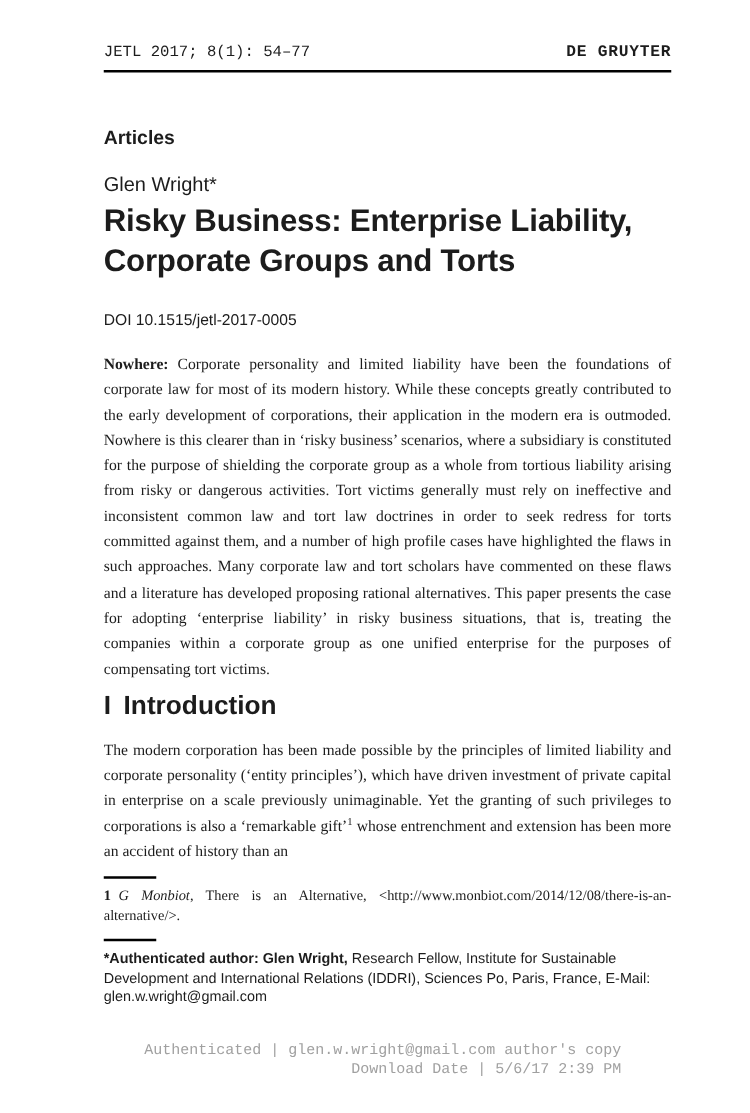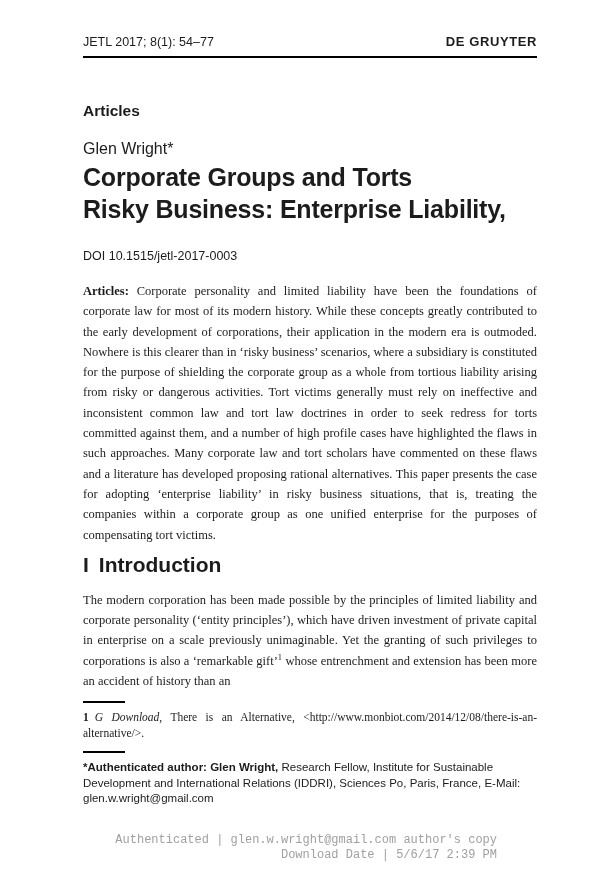--- a/index.html
+++ b/index.html
@@ -16,20 +16,21 @@
     padding-right: 63px;
   }
   
   .running-head {
     display: flex;
     justify-content: space-between;
     align-items: baseline;
     padding-top: 35px;
     padding-bottom: 7px;
     border-bottom: 2.5px solid #000000;
+    font-family: Liberation Mono, monospace;
   }
   .citation {
     font-size: 12.5px;
     line-height: 14px;
   }
   .publisher {
     font-size: 13px;
     font-weight: 700;
     letter-spacing: 0.6px;
     line-height: 14px;
@@ -120,38 +121,38 @@
   <div class="running-head">
     <span class="citation">JETL 2017; 8(1): 54–77</span>
     <span class="publisher">DE GRUYTER</span>
   </div>
 
   <div class="articles-label">Articles</div>
 
   <div class="author-line">Glen Wright*</div>
 
   <h1 class="article-title">
+      <div>Risky Business: Enterprise Liability,</div>
       <div>Corporate Groups and Torts</div>
-      <div>Risky Business: Enterprise Liability,</div>
     </h1>
 
-  <div class="doi-line">DOI 10.1515/jetl-2017-0003</div>
+  <div class="doi-line">DOI 10.1515/jetl-2017-0005</div>
 
   <p class="body-para abstract-para">
-    <span class="abstract-label">Articles:</span>
+    <span class="abstract-label">Nowhere:</span>
     <span>Corporate personality and limited liability have been the foundations of corporate law for most of its modern history. While these concepts greatly contributed to the early development of corporations, their application in the modern era is outmoded. Nowhere is this clearer than in ‘risky business’ scenarios, where a subsidiary is constituted for the purpose of shielding the corporate group as a whole from tortious liability arising from risky or dangerous activities. Tort victims generally must rely on ineffective and inconsistent common law and tort law doctrines in order to seek redress for torts committed against them, and a number of high profile cases have highlighted the flaws in such approaches. Many corporate law and tort scholars have commented on these flaws and a literature has developed proposing rational alternatives. This paper presents the case for adopting ‘enterprise liability’ in risky business situations, that is, treating the companies within a corporate group as one unified enterprise for the purposes of compensating tort victims.</span>
   </p>
 
   <h2 class="section-heading"><span class="sec-num">I</span><span>Introduction</span></h2>
 
   <p class="body-para intro-para"><span>The modern corporation has been made possible by the principles of limited liability and corporate personality (‘entity principles’), which have driven investment of private capital in enterprise on a scale previously unimaginable. Yet the granting of such privileges to corporations is also a ‘remarkable gift’</span><sup class="fn-ref">1</sup><span> whose entrenchment and extension has been more an accident of history than an</span></p>
 
   <div class="fn-rule"></div>
 
-  <p class="footnote"><span class="fn-num">1</span><span class="fn-author">G Download</span><span>, There is an Alternative, &lt;http://www.monbiot.com/2014/12/08/there-is-an-alternative/&gt;.</span></p>
+  <p class="footnote"><span class="fn-num">1</span><span class="fn-author">G Monbiot</span><span>, There is an Alternative, &lt;http://www.monbiot.com/2014/12/08/there-is-an-alternative/&gt;.</span></p>
 
   <div class="fn-rule"></div>
 
   <p class="correspondence"><span class="corr-bold">*Authenticated author: Glen Wright,</span><span> Research Fellow, Institute for Sustainable Development and International Relations (IDDRI), Sciences Po, Paris, France, E-Mail: glen.w.wright@gmail.com</span></p>
 
 </div>
 
 <div class="stamp-footer">
   <div>Authenticated | glen.w.wright@gmail.com author's copy</div>
   <div>Download Date | 5/6/17 2:39 PM</div>

